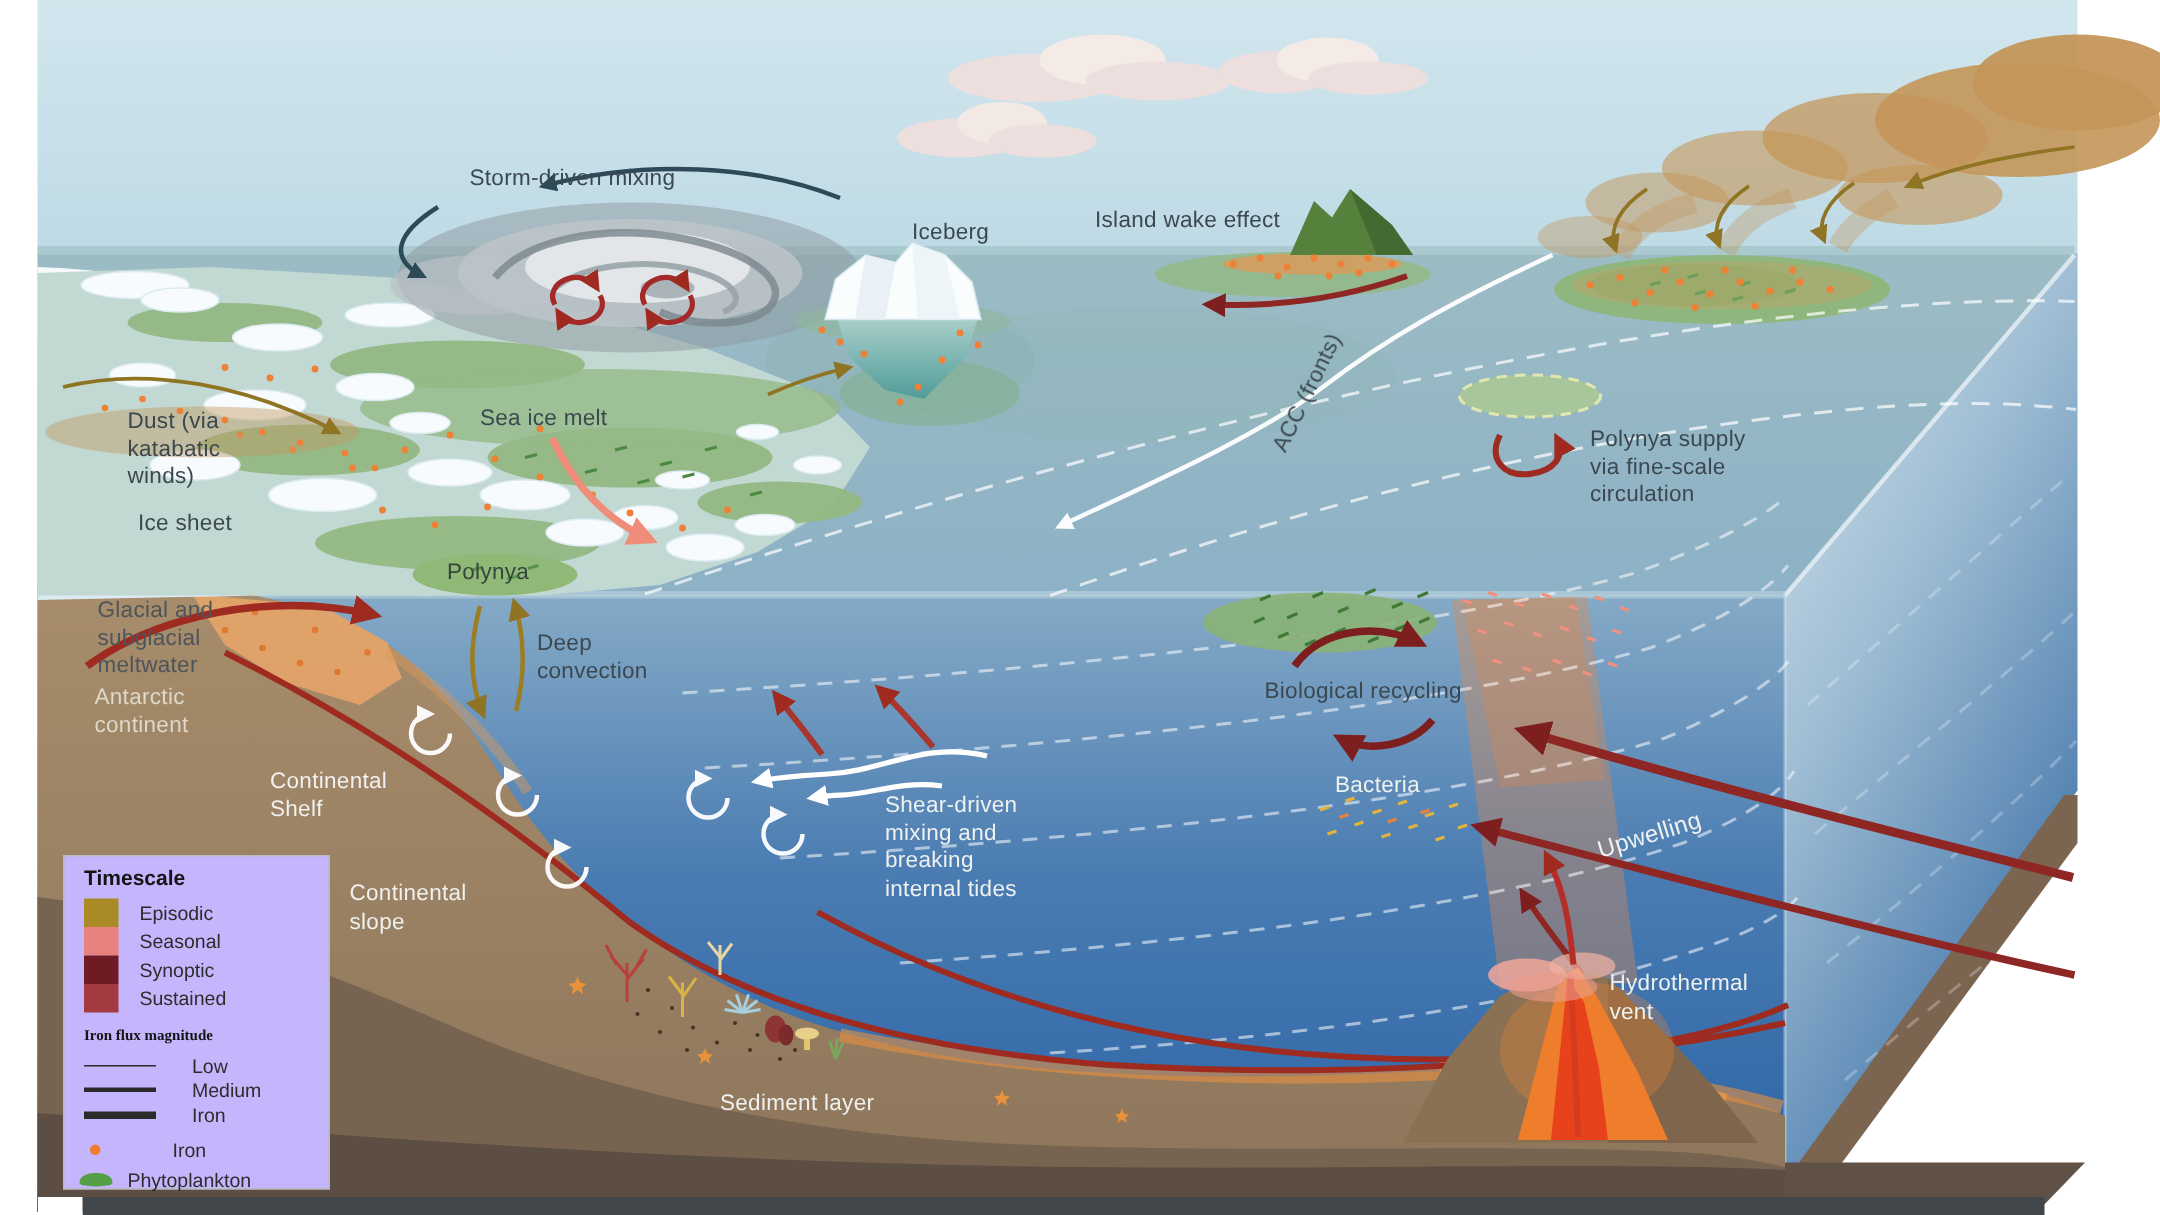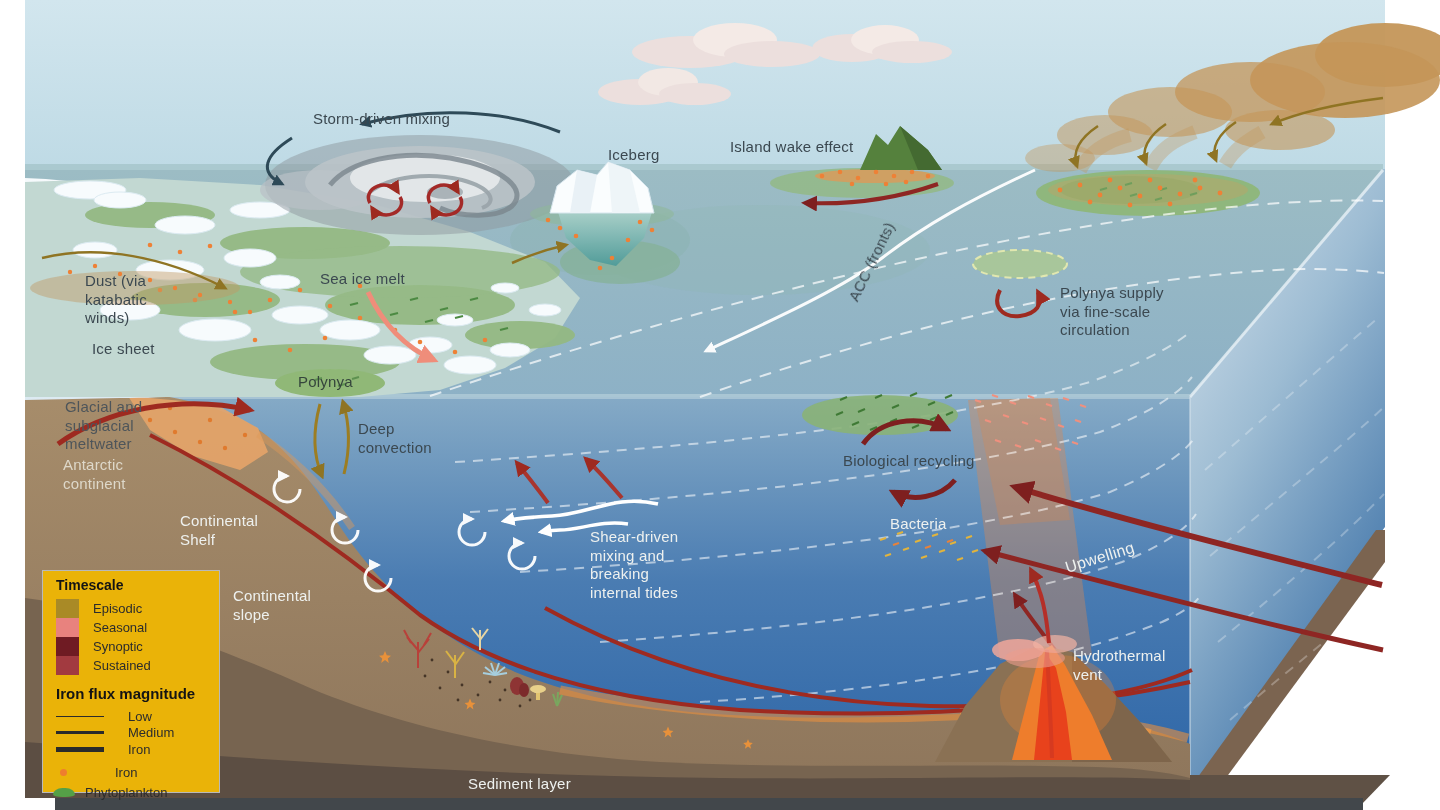--- a/index.html
+++ b/index.html
@@ -7,27 +7,27 @@
           font-family:"Liberation Sans", sans-serif;}
   .scene{position:absolute;left:0;top:0;width:1440px;height:810px;}
   .lbl{position:absolute;font-size:15px;line-height:18.5px;white-space:pre-line;letter-spacing:.2px;}
   .dark{color:#3b4850;}
   .pale{color:#ded8ca;}
   .white{color:#eef1ef;}
   .ctrx{transform:translateX(-50%);text-align:center;}
   .rot-acc{transform:translate(-50%,-50%) rotate(-64deg);}
   .rot-up{transform:translate(-50%,-50%) rotate(-17deg);font-size:16px;}
   
-  .legend{position:absolute;left:42px;top:570px;width:178px;height:223px;background:#eab308;
+  .legend{position:absolute;left:42px;top:570px;width:178px;height:223px;background:#c4b5fd;
           border:1px solid #b9b9b9;box-sizing:border-box;padding:6px 0 0 13px;color:#262626;}
   .leg-title{font-size:14px;font-weight:bold;color:#141414;margin-bottom:6px;}
   .leg-row{display:flex;align-items:center;height:19px;}
   .swatch{width:23px;height:19px;flex:0 0 23px;}
   .leg-label{font-size:13px;margin-left:14px;color:#2c2c2c;}
-  .flux-title{font-size:15px;font-weight:bold;color:#141414;margin:10px 0 6px 0;}
+  .flux-title{font-size:10px;font-weight:bold;color:#141414;margin:10px 0 6px 0;font-family:Liberation Serif, serif;}
   .flux-row{display:flex;align-items:center;height:16.5px;}
   .flux-line{width:48px;background:#2b2b2b;}
   .fl-low{height:1.5px;}
   .fl-med{height:3px;}
   .fl-high{height:5px;}
   .flux-label{font-size:13px;margin-left:24px;color:#2c2c2c;}
   .iron-row{display:flex;align-items:center;height:18px;margin-top:6px;gap:38px;}
   .iron-dot{width:7px;height:7px;border-radius:50%;margin-left:4px;}
   .phyto-row{display:flex;align-items:center;height:18px;margin-top:2px;}
   .phyto-glyph{width:22px;height:9px;border-radius:60% 60% 60% 60% / 100% 100% 40% 40%;margin-left:-3px;}
@@ -599,21 +599,21 @@
 circulation</div>
 <div class="lbl dark" style="left:843px;top:452px;">Biological recycling</div>
 <div class="lbl white" style="left:890px;top:515px;">Bacteria</div>
 <div class="lbl white rot-up" style="left:1100px;top:558px;">Upwelling</div>
 <div class="lbl white" style="left:590px;top:528px;">Shear-driven
 mixing and
 breaking
 internal tides</div>
 <div class="lbl white" style="left:1073px;top:647px;">Hydrothermal
 vent</div>
-<div class="lbl white" style="left:468px;top:727px;margin-top:48px;">Sediment layer</div>
+<div class="lbl white" style="left:480px;top:727px;">Sediment layer</div>
 
 <div class="legend">
   <div class="leg-title">Timescale</div>
 
   <div class="leg-row">
     <div class="swatch" style="background: rgb(169, 138, 38);"></div>
     <div class="leg-label">Episodic</div>
   </div>
   <div class="leg-row">
     <div class="swatch" style="background: rgb(232, 130, 126);"></div>

